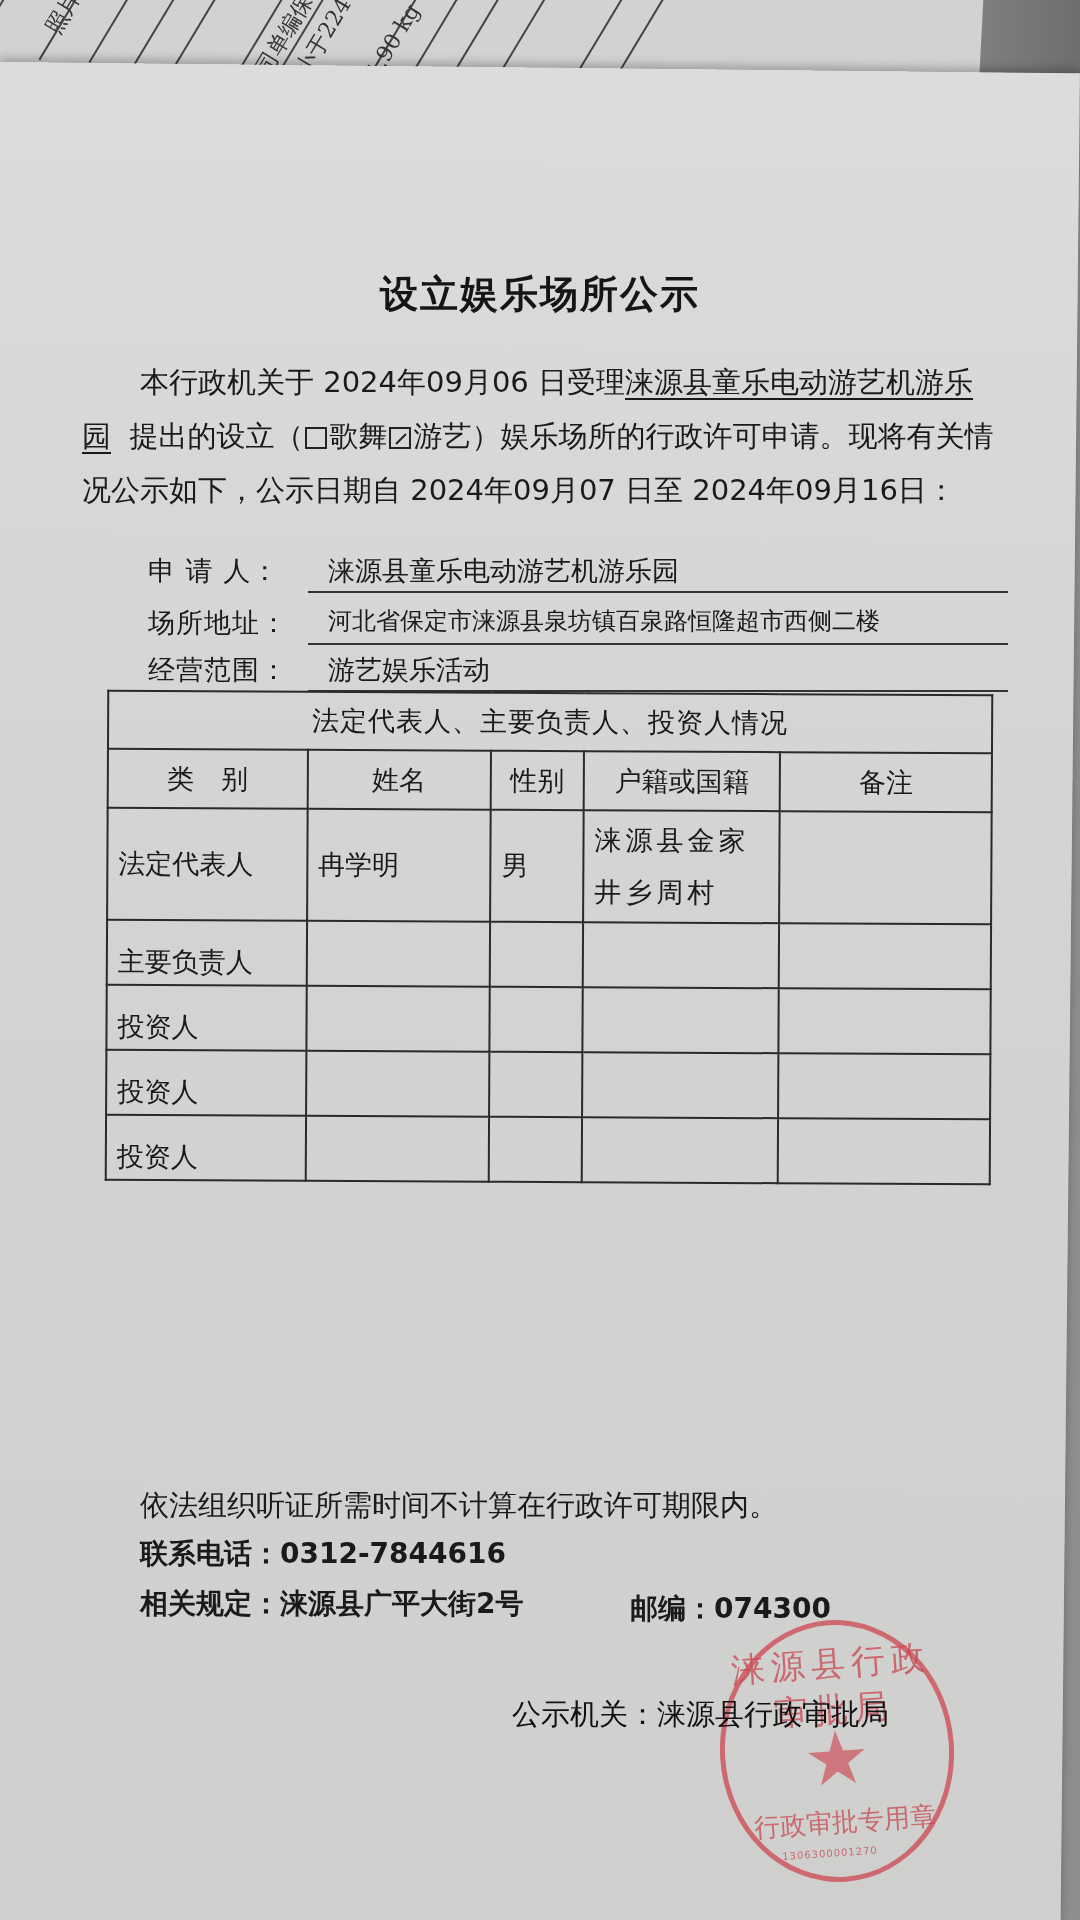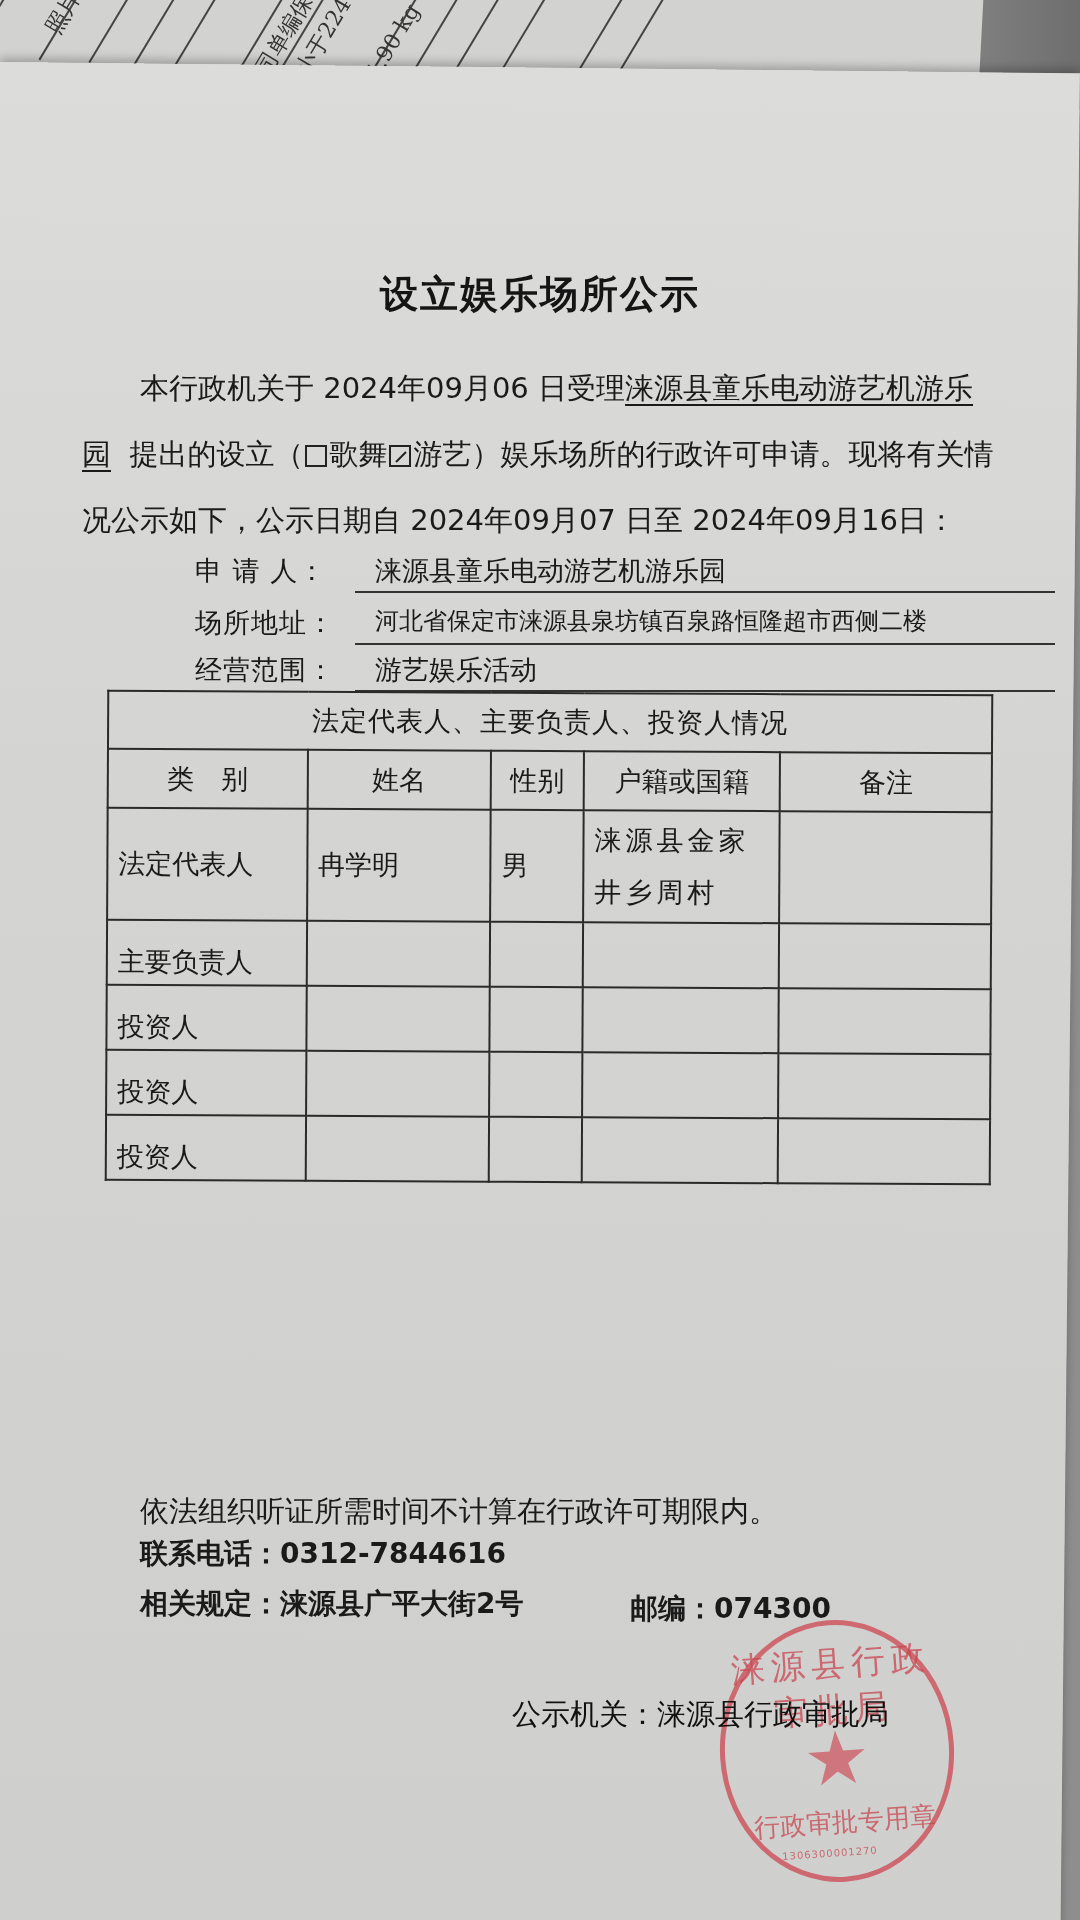--- a/index.html
+++ b/index.html
@@ -33,37 +33,36 @@
       background:linear-gradient(180deg,#dcdcda 0%,#d4d4d2 40%,#cfd0ce 100%);
       transform:rotate(0.6deg); transform-origin:top left;
       box-shadow:0 -4px 10px rgba(0,0,0,0.25);
     }
     .content { position:absolute; left:0; top:0; width:1080px; height:1920px; }
     .title {
       position:absolute; left:0; width:1080px; top:245px; text-align:center;
       font-size:38px; font-weight:bold; letter-spacing:2px; color:#151515;margin-top:24px;
     }
     .para {
-      position:absolute; left:82px; width:930px; font-size:29px; line-height:66px;
+      position:absolute; left:82px; width:930px; font-size:29px; line-height:54px;
       color:#1a1a1a;
     }
     .para .indent { display:inline-block; width:58px; }
     .ul { text-decoration:underline; text-underline-offset:6px; }
     .box {
       display:inline-block; width:22px; height:22px; border:2px solid #222;
       vertical-align:-3px; margin:0 2px; position:relative; box-sizing:border-box;
     }
     .box.checked::after {
       content:""; position:absolute; left:3px; top:9px; width:14px; height:2px;
       background:#222; transform:rotate(-45deg);
     }
     .field-row {
       position:absolute; left:148px; width:860px; font-size:27px; height:40px;
       color:#1a1a1a;
-      margin-left:47px;
     }
     .field-row .label { display:inline-block; width:145px; letter-spacing:1px; }
     .field-row .value {
       position:absolute; left:160px; right:0; top:0;
       border-bottom:2px solid #333; padding-left:20px; height:38px;
     }
     table.people {
       position:absolute; left:106px; top:692px; width:886px;
       border-collapse:collapse; font-size:27px; color:#1a1a1a;
       transform:rotate(0.3deg);

